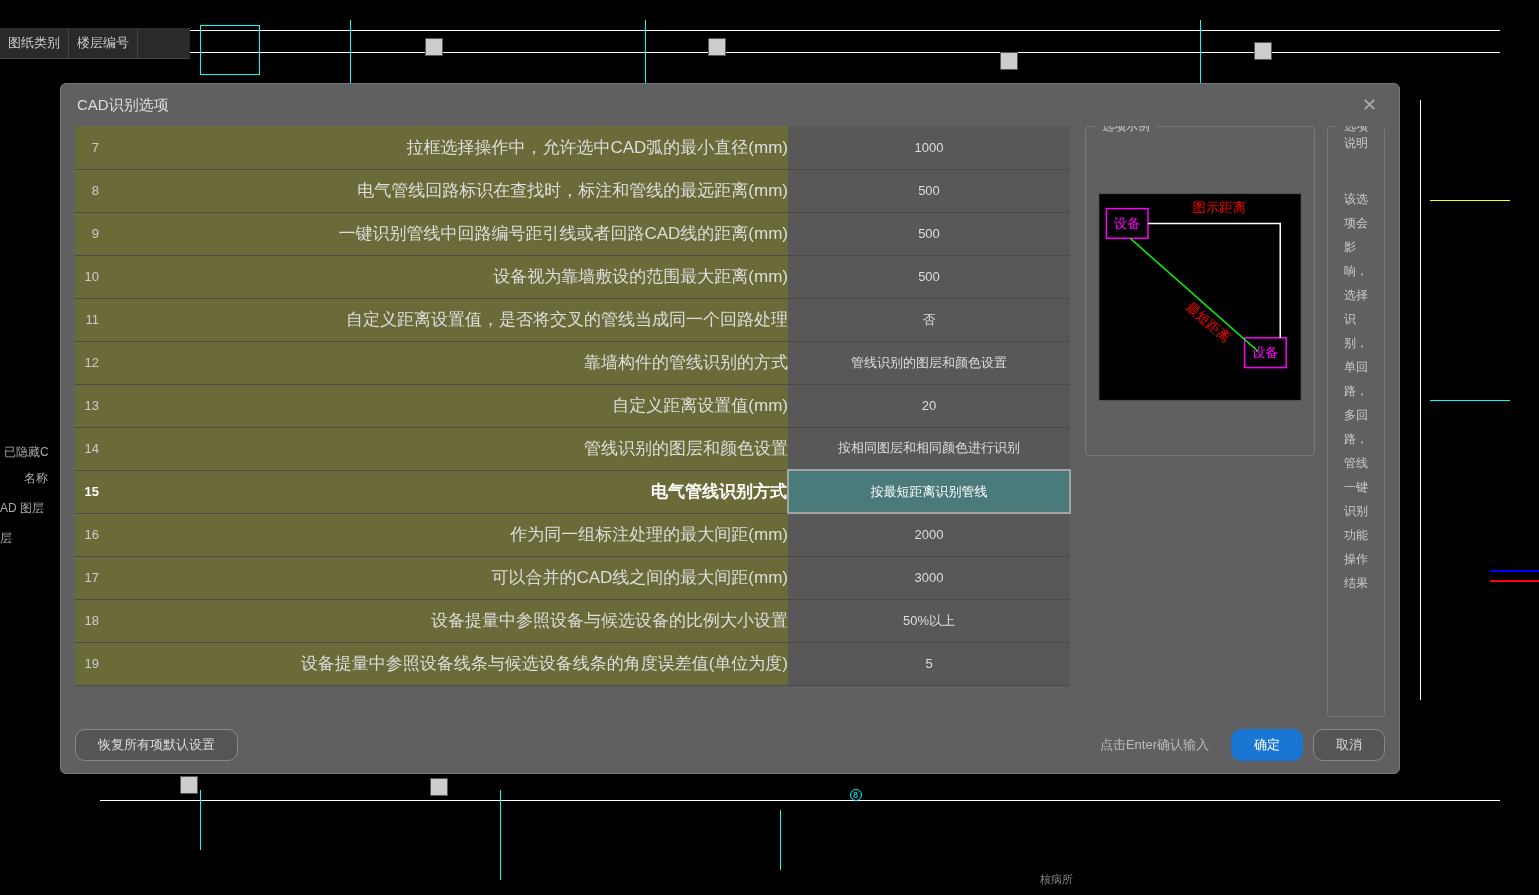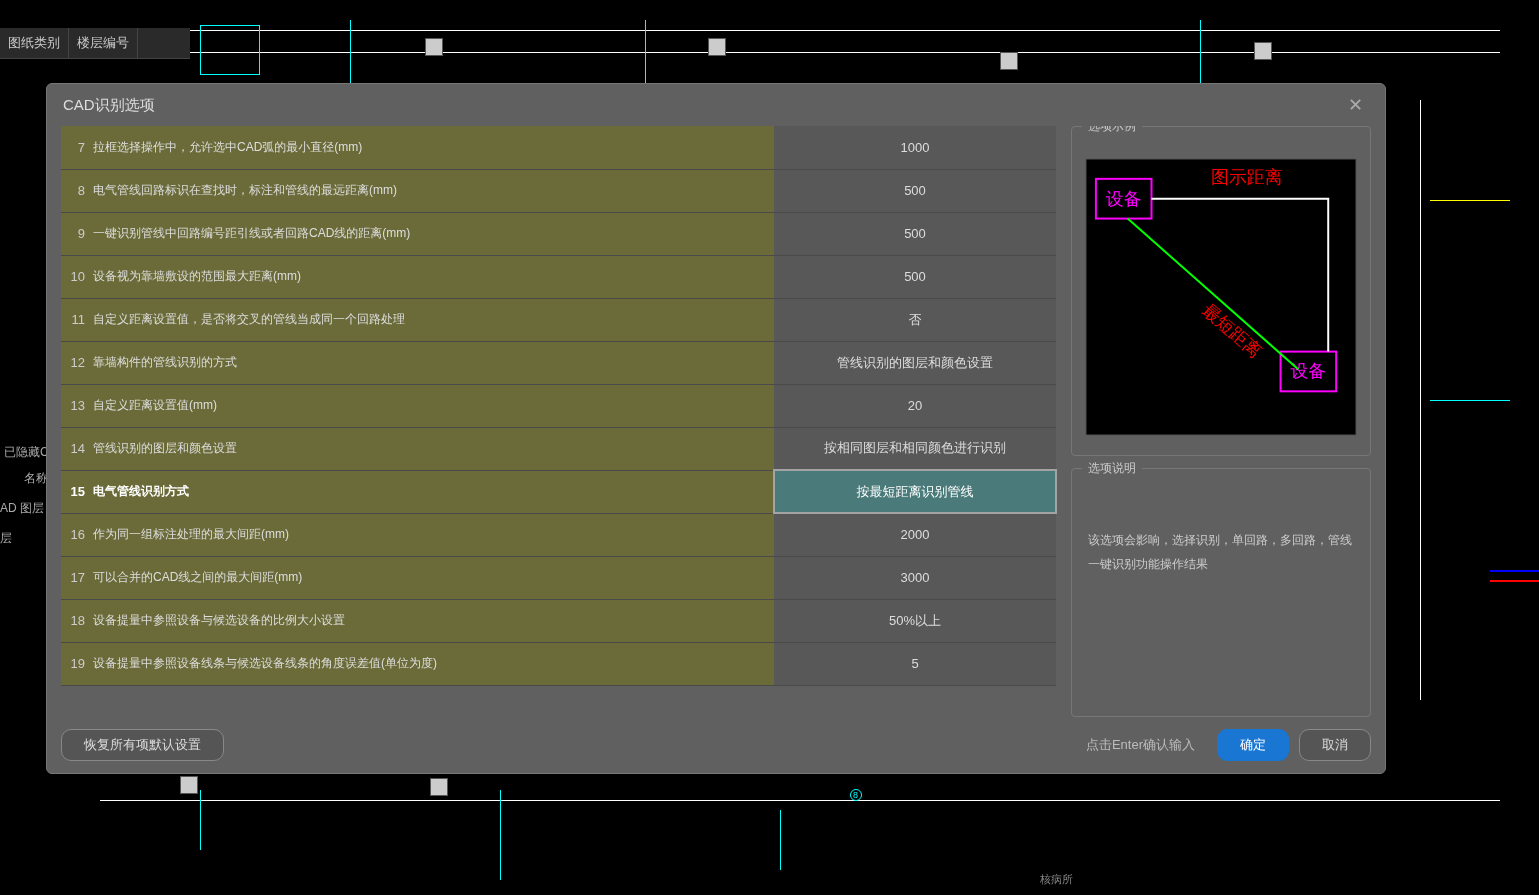--- a/index.html
+++ b/index.html
@@ -39,21 +39,21 @@
     }
     .left-panel-top div {
       padding: 6px 8px;
       border-right: 1px solid #444;
       white-space: nowrap;
     }
     
     
     .dialog {
       position: absolute;
-      left: 46px;
+      left: 60px;
       top: 83px;
       width: 1340px;
       height: 691px;
       background: #606060;
       border: 1px solid #777;
       border-radius: 6px;
       z-index: 10;
       display: flex;
       flex-direction: column;
       color: #e0e0e0;
@@ -103,22 +103,23 @@
       width: 28px;
       text-align: right;
       padding-right: 4px;
       color: #ccc;
       font-size: 13px;
       background: #6b6b3a;
     }
     .opt-table td.label {
       background: #6b6b3a;
       color: #ddd;
-      font-size: 12px;
+      font-size: 17px;
       padding-left: 4px;
+      text-align: right;
     }
     .opt-table td.value {
       width: 282px;
       text-align: center;
       color: #ddd;
       font-size: 13px;
       background: #585858;
     }
     .opt-table tr.selected td.num,
     .opt-table tr.selected td.label {
@@ -129,23 +130,21 @@
     .opt-table tr.selected td.value {
       background: #4a7a7a;
       border: 2px solid #a3a3a3;
       color: #fff;
     }
     
     
     .right-side {
       width: 300px;
       display: flex;
-      flex-direction: column;
       gap: 12px;
-      font-family: Liberation Mono, monospace;
     }
     .panel {
       border: 1px solid #777;
       border-radius: 4px;
       padding: 10px;
       position: relative;
     }
     .panel-title {
       position: absolute;
       top: -9px;

